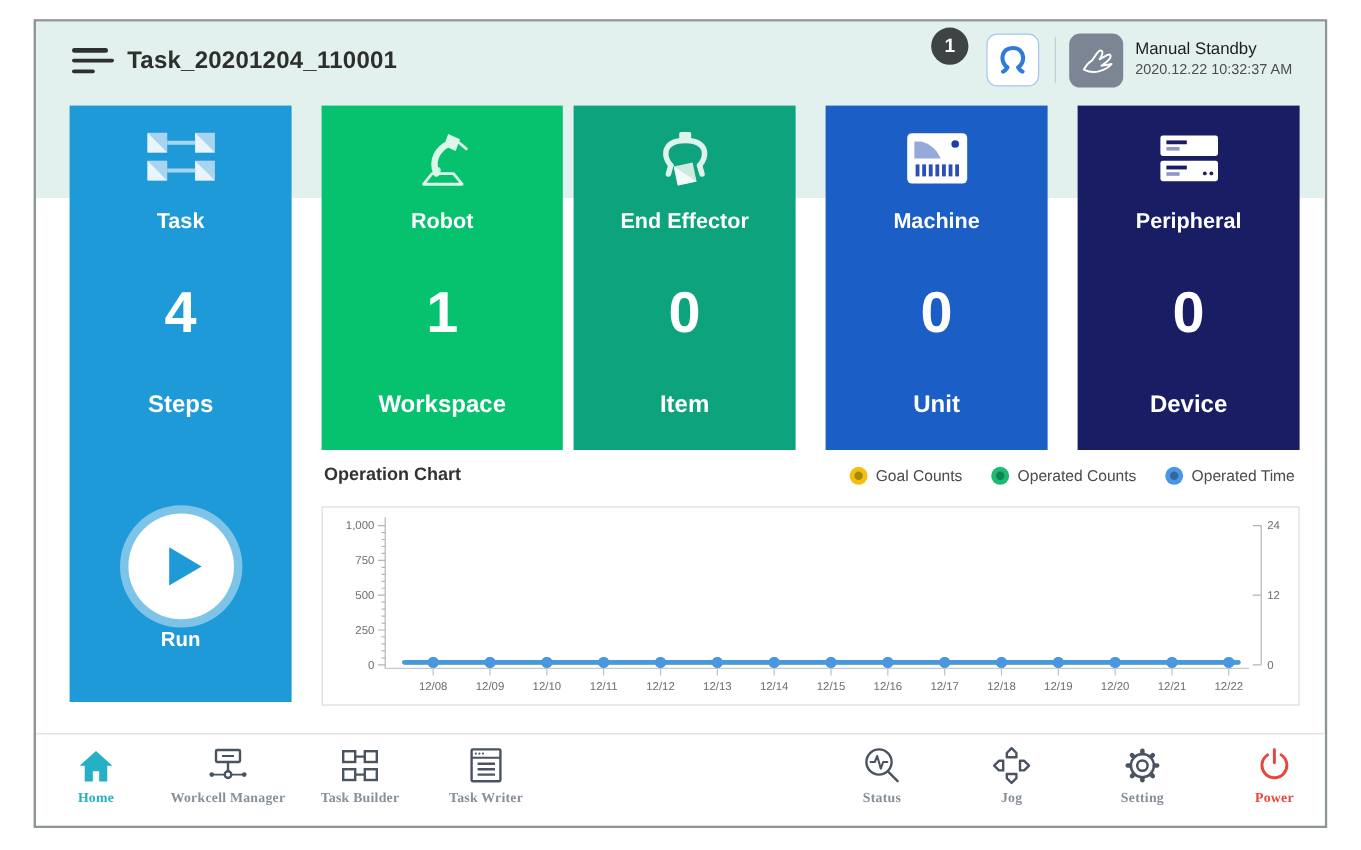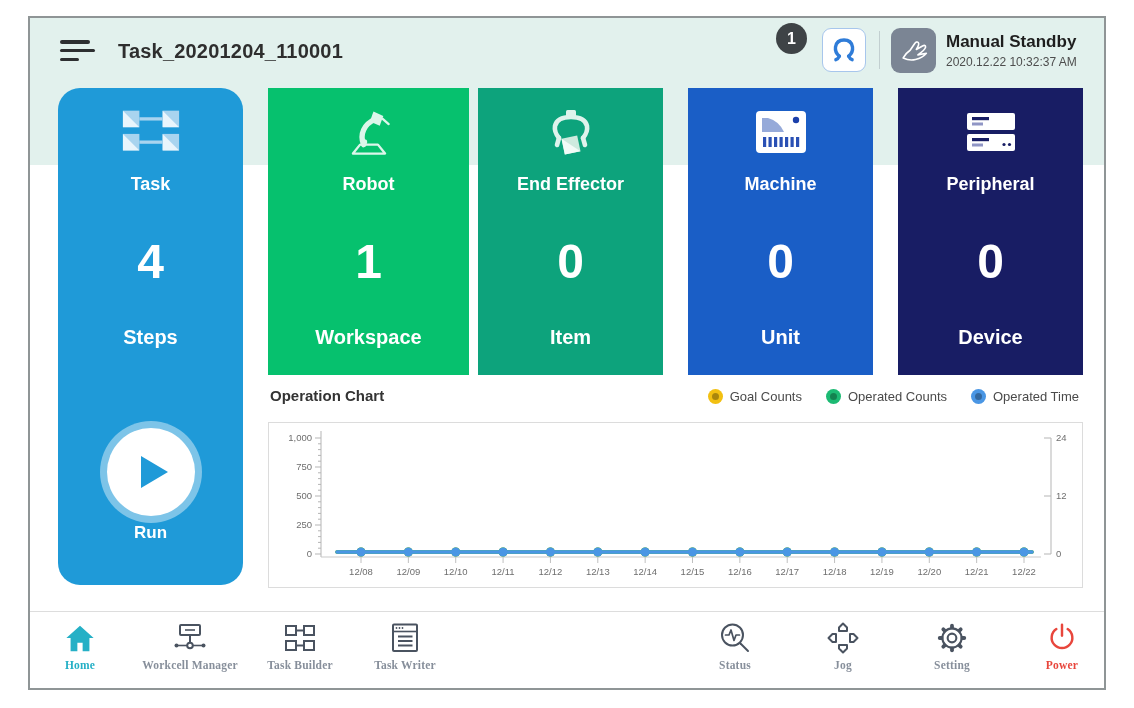--- a/index.html
+++ b/index.html
@@ -12,44 +12,44 @@
     position:absolute;left:28px;top:16px;width:1078px;height:674px;
     box-sizing:border-box;border:2px solid #8f9596;background:#fff;overflow:hidden;
   }
   
   .header-band{position:absolute;left:0;top:0;width:100%;height:147px;background:#e2f1ed;}
   .hamburger{position:absolute;left:30px;top:22px;width:36px;height:26px;cursor:pointer;}
   .hamburger i{display:block;background:#2d2f31;height:3.6px;border-radius:2px;margin-bottom:5.2px;}
   .hamburger i:nth-child(1){width:30px;}
   .hamburger i:nth-child(2){width:35px;}
   .hamburger i:nth-child(3){width:19px;}
-  .page-title{position:absolute;left:76px;top:22px;font-size:20px;font-weight:700;color:#2e2e2e;letter-spacing:.2px;margin-left:12px;}
+  .page-title{position:absolute;left:76px;top:22px;font-size:20px;font-weight:700;color:#2e2e2e;letter-spacing:.2px;}
   .notif-badge{
     position:absolute;left:746px;top:5px;width:31px;height:31px;border-radius:50%;
     background:#3e4346;color:#fff;font-size:16px;font-weight:700;
     display:flex;align-items:center;justify-content:center;z-index:3;
   }
   .gripper-btn{
     position:absolute;left:792px;top:10px;width:44px;height:44px;border-radius:9px;
     background:#fff;border:1.5px solid #a7c6ec;box-sizing:border-box;
     display:flex;align-items:center;justify-content:center;
   }
   .hdr-divider{position:absolute;left:849px;top:13px;width:1px;height:38px;background:#c2cfd0;}
   .mode-btn{
     position:absolute;left:861px;top:10px;width:45px;height:45px;border-radius:9px;
     background:#7b8594;display:flex;align-items:center;justify-content:center;
   }
   .status-block{position:absolute;left:916px;top:13px;line-height:1.35;}
-  .status-title{font-size:17px;font-weight:700;color:#1e1e1e;}
+  .status-title{font-size:14px;font-weight:400;color:#1e1e1e;}
   .status-datetime{font-size:12px;color:#4d4d4d;}
 
   
   .card{position:absolute;top:70px;width:185px;color:#fff;text-align:center;}
   .card-small{height:287px;}
-  .card-task{left:28px;height:497px;background:#1f9ad8;border-radius:22px;}
+  .card-task{left:28px;height:497px;background:#1f9ad8;}
   .card-robot{left:238px;background:#06c16e;padding-left:16px;}
   .card-ee{left:448px;background:#0da37c;}
   .card-machine{left:658px;background:#1a5ec6;}
   .card-peripheral{left:868px;background:#181d64;text-align:center;}
   .card .c-icon{position:absolute;top:20px;left:0;width:100%;display:flex;justify-content:center;}
   .card .c-label{position:absolute;top:86px;left:0;width:100%;font-size:18px;font-weight:700;}
   .card .c-value{position:absolute;top:146px;left:0;width:100%;font-size:48px;font-weight:700;}
   .card .c-unit{position:absolute;top:238px;left:0;width:100%;font-size:20px;font-weight:700;}
   .run-btn{
     position:absolute;left:50%;top:340px;transform:translateX(-50%);

